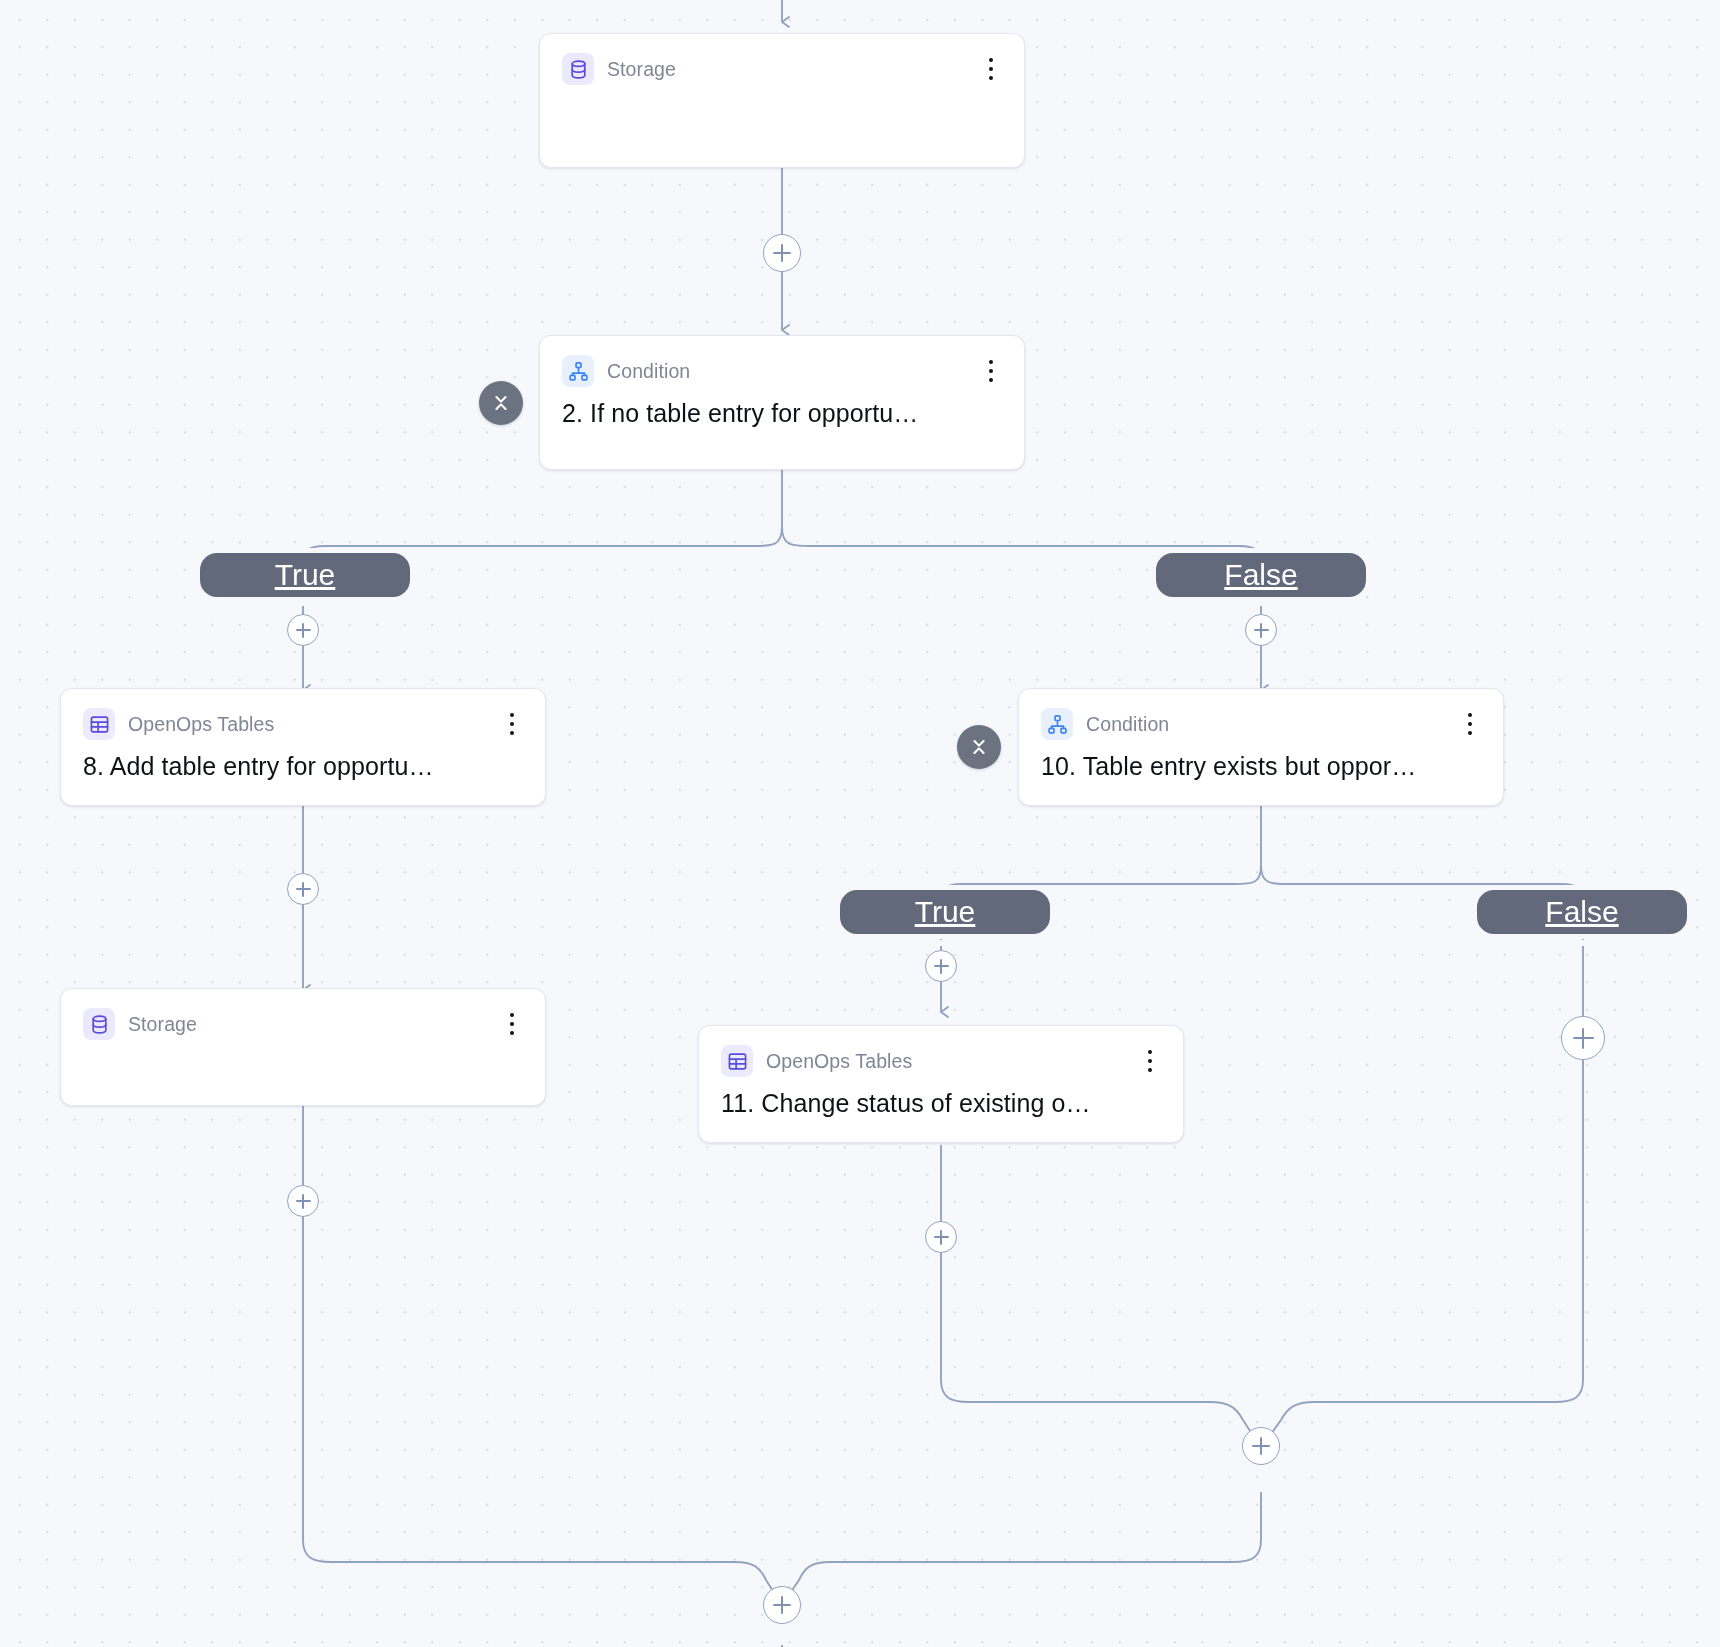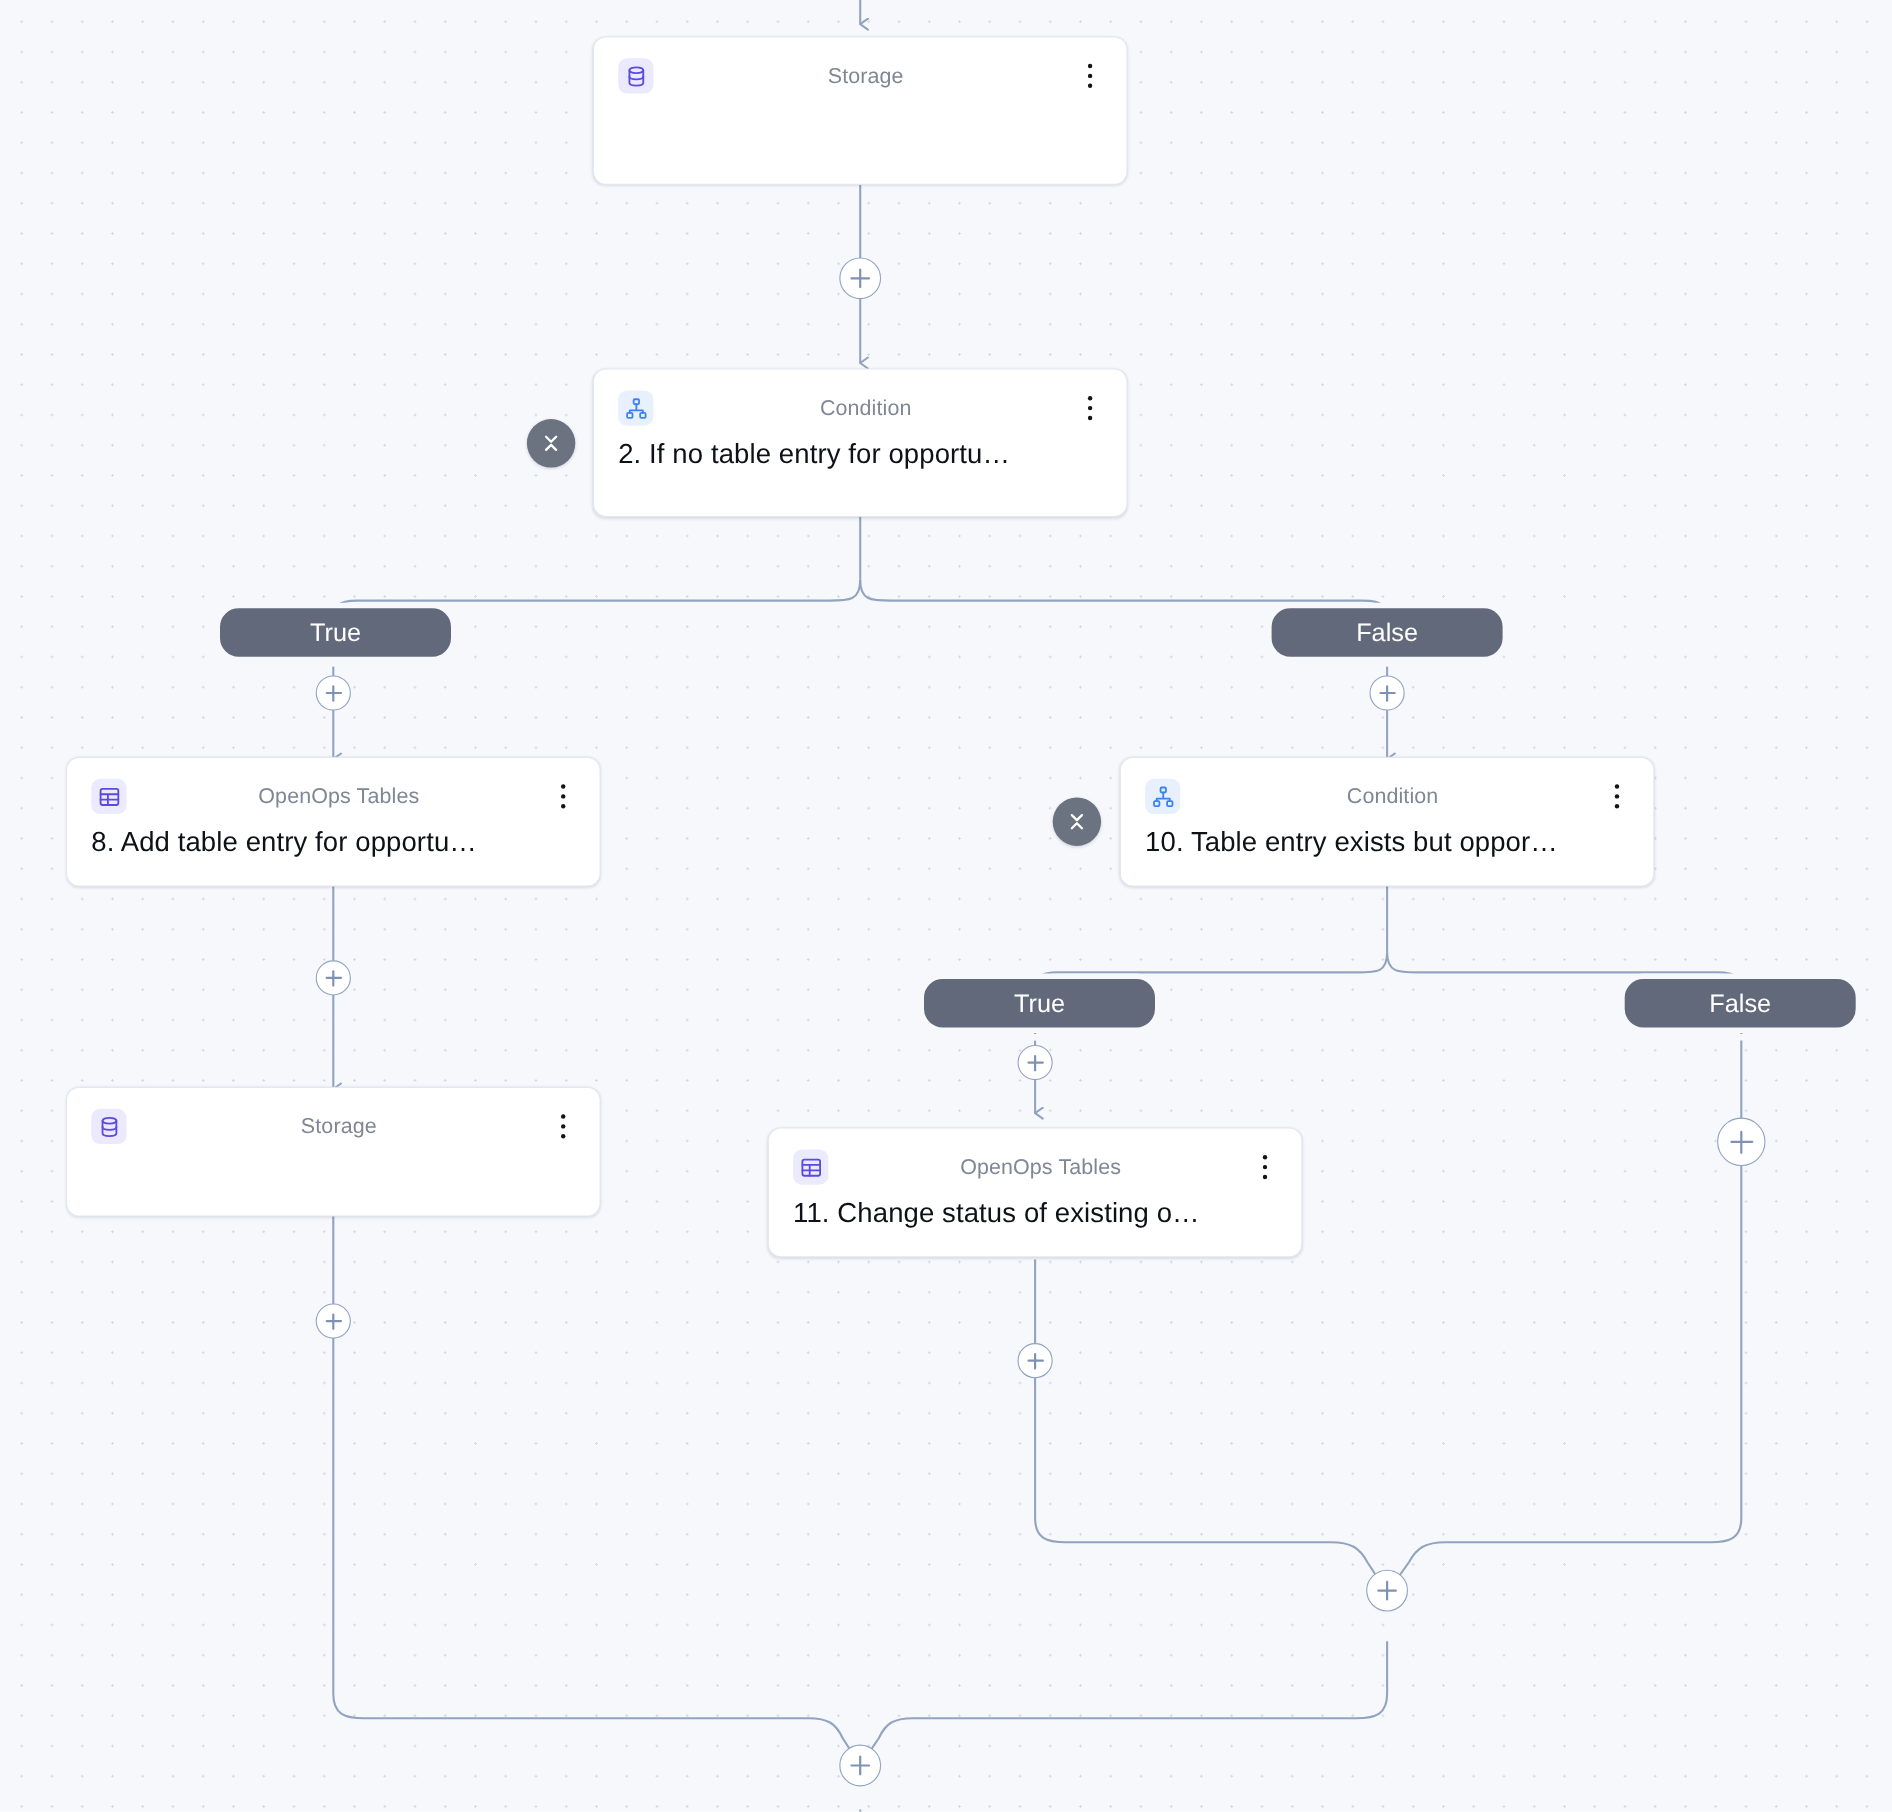--- a/index.html
+++ b/index.html
@@ -35,21 +35,20 @@
     padding: 20px 22px 20px 22px;
     display: flex;
     flex-direction: column;
     gap: 13px;
   }
   .node-head {
     display: flex;
     align-items: center;
     gap: 13px;
     height: 30px;
-    text-align: center;
   }
   .node-icon {
     width: 32px; height: 32px;
     border-radius: 8px;
     display: flex; align-items: center; justify-content: center;
     flex: 0 0 32px;
   }
   .node-icon.storage { background: #ebe9fe; }
   .node-icon.tables  { background: #eceafe; }
   .node-icon.cond    { background: #e8f0fe; }
@@ -94,25 +93,26 @@
     box-shadow: 0 1px 3px rgba(23,33,54,.18);
   }
 
   
   .pill {
     position: absolute;
     height: 44px;
     border-radius: 22px;
     background: #62697a;
     color: #ffffff;
-    font-size: 23px;
+    font-size: 30px;
     display: flex; align-items: center; justify-content: center;
     border: 5px solid #f6f8fc;
     box-sizing: content-box;
     cursor: pointer;
+    text-decoration: underline;
   }
 
   
   .plus {
     position: absolute;
     border-radius: 50%;
     background: #ffffff;
     border: 1.6px solid #92a3c0;
     display: flex; align-items: center; justify-content: center;
     cursor: pointer;

